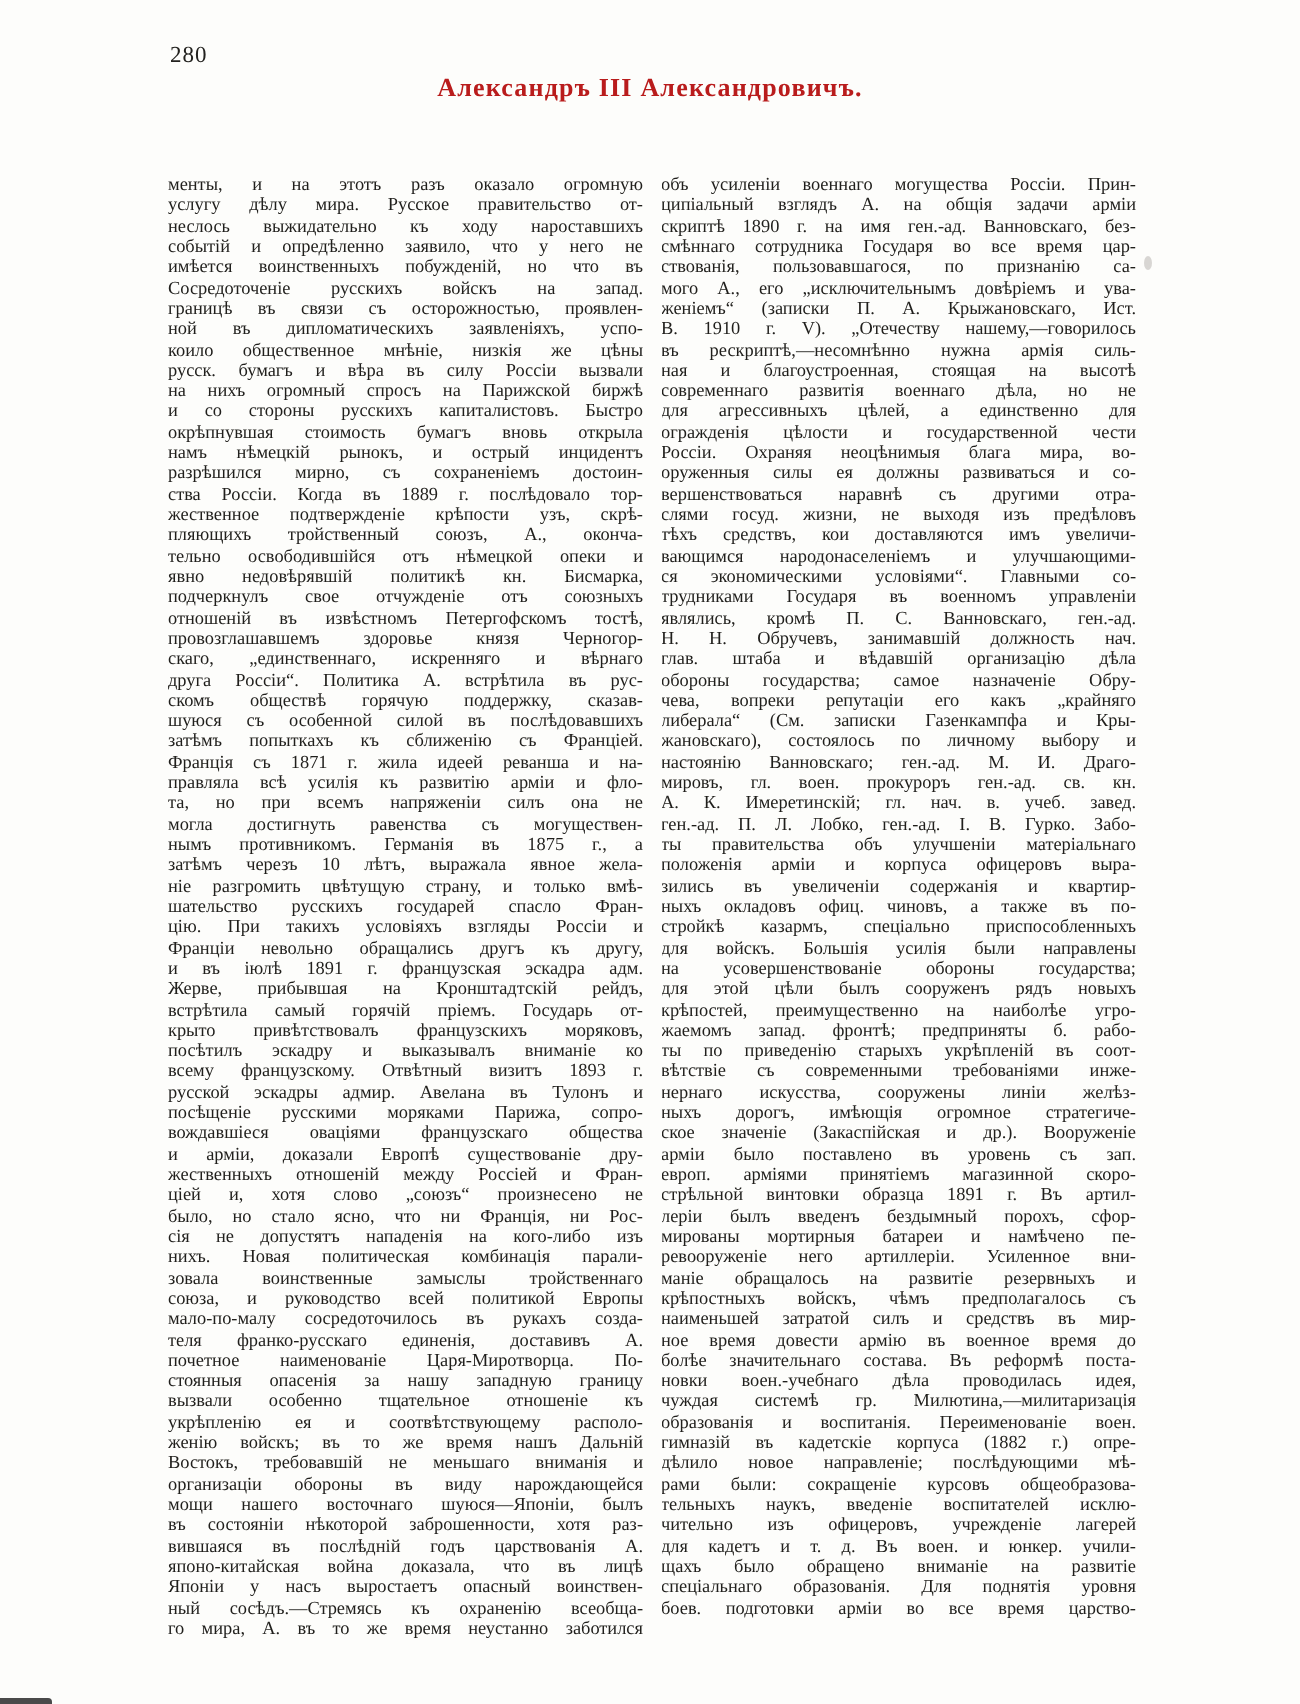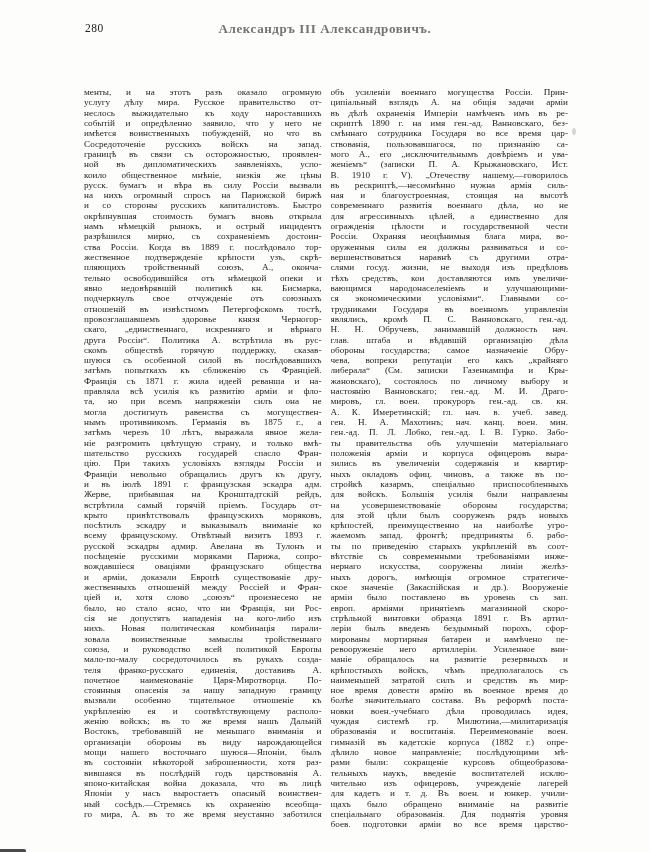--- a/index.html
+++ b/index.html
@@ -34,25 +34,25 @@
     top: 2px;
     font-size: 11.5px;
     letter-spacing: 0.5px;
     color: #23221f;
   }
   .header-title {
     position: absolute;
     left: 0;
     width: 650px;
     text-align: center;
-    top: 1px;
+    top: 16px;
     font-size: 13px;
     font-weight: bold;
     letter-spacing: 0.6px;
-    color: #737373;
+    color: #b91c1c;
     font-family: "Liberation Serif", "DejaVu Serif", serif;
   }
   .columns {
     position: absolute;
     top: 47px;
     left: 84px;
     width: 484px;
     display: flex;
     gap: 9px;
   }
@@ -172,21 +172,20 @@
         <div class="line">въ состояніи нѣкоторой заброшенности, хотя раз-</div>
         <div class="line">вившаяся въ послѣдній годъ царствованія А.</div>
         <div class="line">японо-китайская война доказала, что въ лицѣ</div>
         <div class="line">Японіи у насъ выростаетъ опасный воинствен-</div>
         <div class="line">ный сосѣдъ.—Стремясь къ охраненію всеобща-</div>
         <div class="line">го мира, А. въ то же время неустанно заботился</div>
       </div>
     <div class="col">
         <div class="line">объ усиленіи военнаго могущества Россіи. Прин-</div>
         <div class="line">ципіальный взглядъ А. на общія задачи арміи</div>
-        <div class="line">въ дѣлѣ охраненія Имперіи намѣченъ имъ въ ре-</div>
         <div class="line">скриптѣ 1890 г. на имя ген.-ад. Ванновскаго, без-</div>
         <div class="line">смѣннаго сотрудника Государя во все время цар-</div>
         <div class="line">ствованія, пользовавшагося, по признанію са-</div>
         <div class="line">мого А., его „исключительнымъ довѣріемъ и ува-</div>
         <div class="line">женіемъ“ (записки П. А. Крыжановскаго, Ист.</div>
         <div class="line">В. 1910 г. V). „Отечеству нашему,—говорилось</div>
         <div class="line">въ рескриптѣ,—несомнѣнно нужна армія силь-</div>
         <div class="line">ная и благоустроенная, стоящая на высотѣ</div>
         <div class="line">современнаго развитія военнаго дѣла, но не</div>
         <div class="line">для агрессивныхъ цѣлей, а единственно для</div>
@@ -202,21 +201,20 @@
         <div class="line">являлись, кромѣ П. С. Ванновскаго, ген.-ад.</div>
         <div class="line">Н. Н. Обручевъ, занимавшій должность нач.</div>
         <div class="line">глав. штаба и вѣдавшій организацію дѣла</div>
         <div class="line">обороны государства; самое назначеніе Обру-</div>
         <div class="line">чева, вопреки репутаціи его какъ „крайняго</div>
         <div class="line">либерала“ (См. записки Газенкампфа и Кры-</div>
         <div class="line">жановскаго), состоялось по личному выбору и</div>
         <div class="line">настоянію Ванновскаго; ген.-ад. М. И. Драго-</div>
         <div class="line">мировъ, гл. воен. прокуроръ ген.-ад. св. кн.</div>
         <div class="line">А. К. Имеретинскій; гл. нач. в. учеб. завед.</div>
-        <div class="line">ген. Н. А. Махотинъ; нач. канц. воен. мин.</div>
         <div class="line">ген.-ад. П. Л. Лобко, ген.-ад. І. В. Гурко. Забо-</div>
         <div class="line">ты правительства объ улучшеніи матеріальнаго</div>
         <div class="line">положенія арміи и корпуса офицеровъ выра-</div>
         <div class="line">зились въ увеличеніи содержанія и квартир-</div>
         <div class="line">ныхъ окладовъ офиц. чиновъ, а также въ по-</div>
         <div class="line">стройкѣ казармъ, спеціально приспособленныхъ</div>
         <div class="line">для войскъ. Большія усилія были направлены</div>
         <div class="line">на усовершенствованіе обороны государства;</div>
         <div class="line">для этой цѣли былъ сооруженъ рядъ новыхъ</div>
         <div class="line">крѣпостей, преимущественно на наиболѣе угро-</div>

